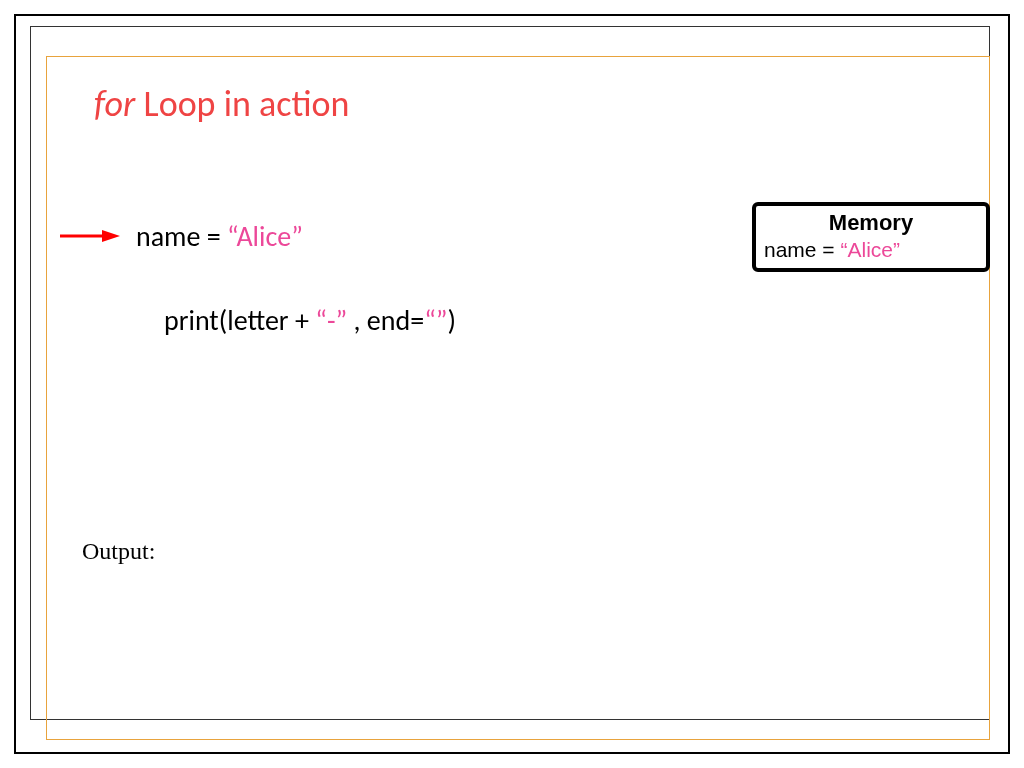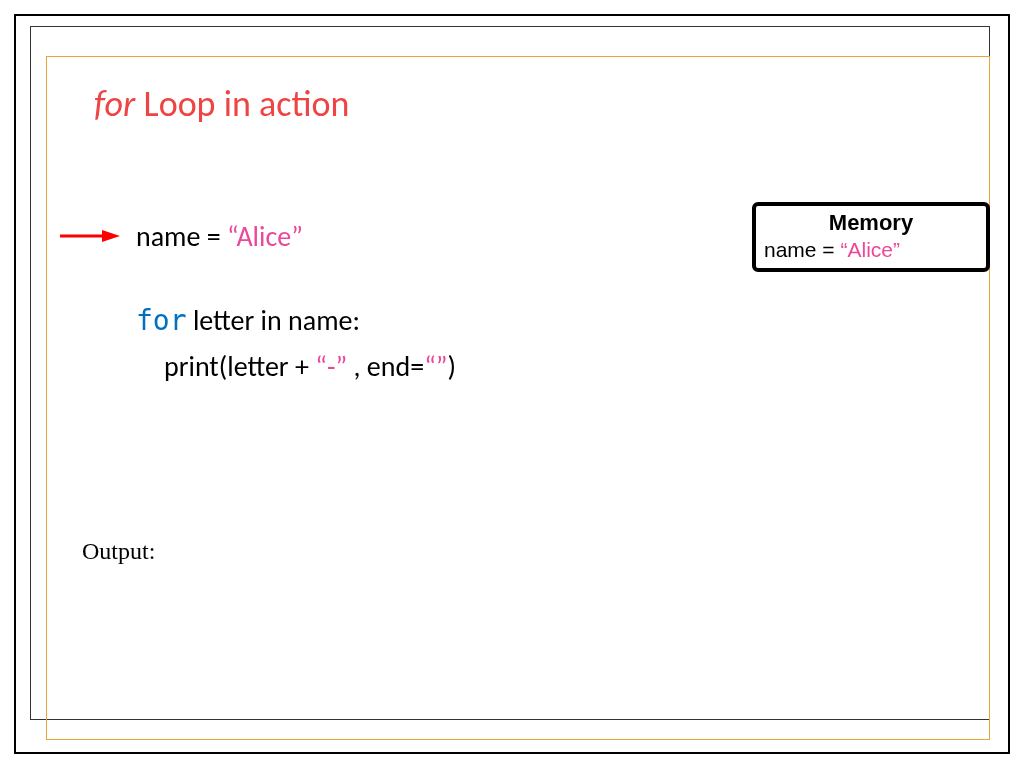--- a/index.html
+++ b/index.html
@@ -105,23 +105,20 @@
   <svg width="62" height="16" viewBox="0 0 62 16">
     <line x1="2" y1="8" x2="48" y2="8" stroke="#ff0000" stroke-width="3"></line>
     <polygon points="62,8 44,2 44,14" fill="#ff0000"></polygon>
   </svg>
 </div>
 
 <div class="code-block">
   <div class="code-line1">
     <span>name = </span><span class="red">“Alice”</span>
   </div>
-  <div class="code-line2">
-    <span class="blue">for</span><span> letter in name:</span>
-  </div>
   <div class="code-line3">
     <span>print(letter + </span><span class="red">“-”</span><span> , end=</span><span class="red">“”</span><span>)</span>
   </div>
 </div>
 
 <div class="memory-box">
   <div class="memory-title">Memory</div>
   <div class="memory-content">
     <span>name = </span><span class="red">“Alice”</span>
   </div>

